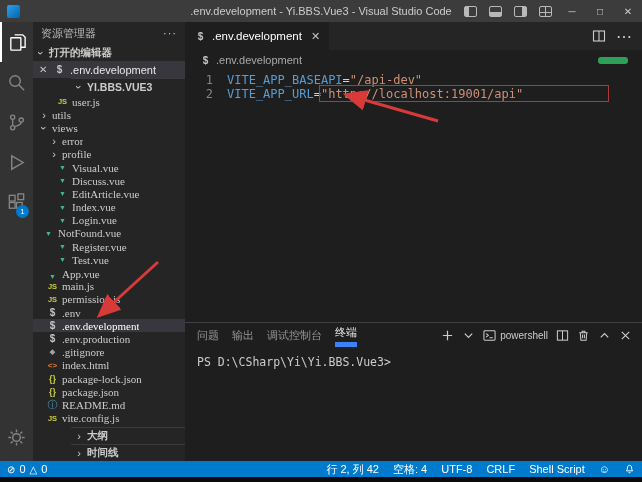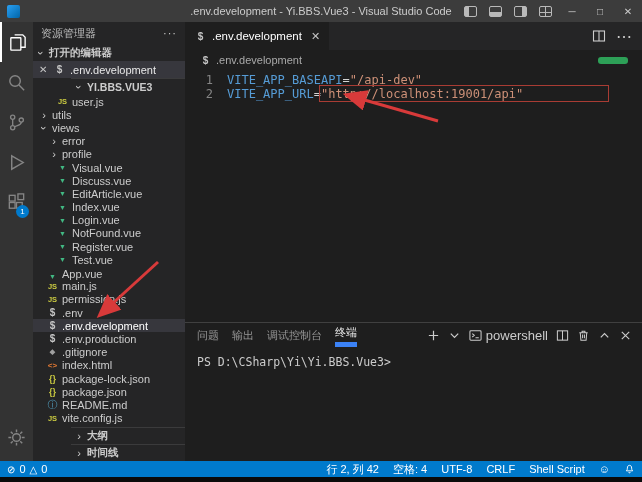--- a/index.html
+++ b/index.html
@@ -47,21 +47,21 @@
   .icon-js     { color:#cbcb41; font-size:7.5px; }
   .icon-vue    { color:#41b883; font-size:7px; }
   .icon-env    { color:#c5c5c5; font-size:10px; }
   .icon-git    { color:#a0a0a0; font-size:7px; }
   .icon-html   { color:#e37933; font-size:8px; }
   .icon-braces { color:#cbcb41; font-size:9px; }
   .icon-info   { color:#519aba; font-size:10px; font-weight:normal; }
   .file-tree { flex:1; overflow:hidden; }
   .tree-row { height:13.2px; display:flex; align-items:center; gap:3px; color:#cccccc; font-size:11px; white-space:nowrap; }
   .tree-row.selected { background:#37373d; color:#ffffff; }
-  .tree-label { overflow:hidden; text-overflow:ellipsis; }
+  .tree-label { overflow:hidden; text-overflow:ellipsis;font-family:Liberation Serif, serif; }
 
   
   .editor-col { flex:1; display:flex; flex-direction:column; min-width:0; background:#1e1e1e; }
   .tabbar { height:28px; background:#252526; display:flex; align-items:stretch; flex-shrink:0; }
   .tab { background:#1e1e1e; display:flex; align-items:center; gap:5px; padding:0 9px; font-size:11.5px; color:#ffffff; }
   .tab .close-x { color:#c5c5c5; font-size:11px; margin-left:4px; }
   .tab-actions { margin-left:auto; display:flex; align-items:center; gap:10px; padding-right:10px; color:#cccccc; }
   .tab-actions svg { width:14px; height:14px; }
   .breadcrumb { height:20px; display:flex; align-items:center; gap:4px; padding-left:14px; font-size:11px; color:#a9a9a9; flex-shrink:0; }
   .green-pill { margin-left:auto; margin-right:14px; width:30px; height:7px; border-radius:3px; background:#2fae5d; opacity:.9; }
@@ -76,21 +76,21 @@
   .annot-box::after { content:""; position:absolute; left:-2px; top:-2px; right:-86px; bottom:-1px;
       border:1px solid #a93c34; pointer-events:none; }
 
   
   .panel { height:139px; border-top:1px solid rgba(128,128,128,0.35); display:flex; flex-direction:column; flex-shrink:0; }
   .panel-tabs { height:24px; display:flex; align-items:center; padding-left:12px; gap:13px; font-size:11px; color:#969696; flex-shrink:0; }
   .panel-tab { height:100%; display:flex; align-items:center; }
   .panel-tab.active { color:#e7e7e7; border-bottom:5px solid #3b82f6; }
   .panel-actions { margin-left:auto; display:flex; align-items:center; gap:8px; padding-right:10px; color:#cccccc; }
   .panel-actions svg { width:13px; height:13px; }
-  .shell-chip { display:flex; align-items:center; gap:4px; font-size:13px; color:#cccccc; }
+  .shell-chip { display:flex; align-items:center; gap:4px; font-size:10px; color:#cccccc; }
   .panel-content { flex:1; padding:8px 0 0 12px; font-family:"DejaVu Sans Mono", monospace; font-size:11.5px; color:#cccccc; }
 
   
   .statusbar { height:16px; background:#007acc; color:#ffffff; display:flex; align-items:center; font-size:11px; }
   .sb-left { display:flex; align-items:center; gap:4px; padding-left:7px; }
   .sb-right { margin-left:auto; display:flex; align-items:center; }
   .sb-seg { padding:0 7px; white-space:nowrap; }
   .sb-ico { font-size:10px; }
   .taskbar-sliver { height:5px; background:#0a0a0a; }
 
@@ -211,21 +211,21 @@
           <span class="tree-label">EditArticle.vue</span>
         </div>
         <div class="tree-row" style="padding-left: 23px;">
           <span class="fi icon-vue">▼</span>
           <span class="tree-label">Index.vue</span>
         </div>
         <div class="tree-row" style="padding-left: 23px;">
           <span class="fi icon-vue">▼</span>
           <span class="tree-label">Login.vue</span>
         </div>
-        <div class="tree-row" style="padding-left: 23px;">
+        <div class="tree-row" style="padding-left: 9px;">
           <span class="fi icon-vue">▼</span>
           <span class="tree-label">NotFound.vue</span>
         </div>
         <div class="tree-row" style="padding-left: 23px;">
           <span class="fi icon-vue">▼</span>
           <span class="tree-label">Register.vue</span>
         </div>
         <div class="tree-row" style="padding-left: 23px;">
           <span class="fi icon-vue">▼</span>
           <span class="tree-label">Test.vue</span>

